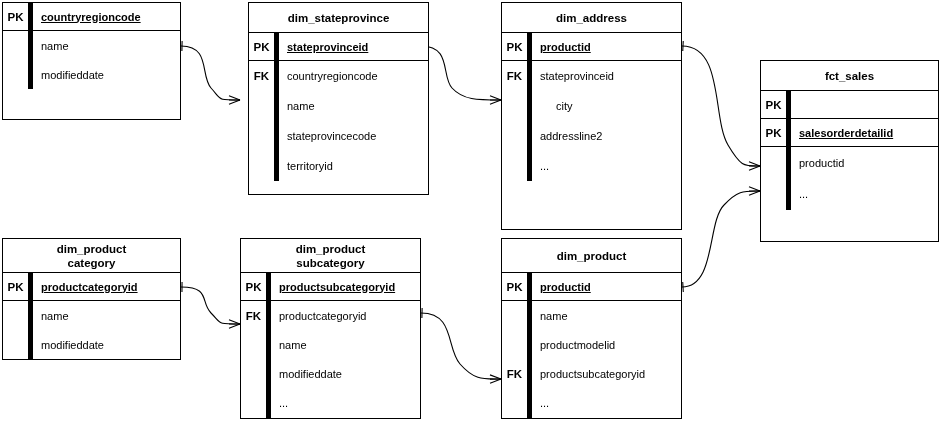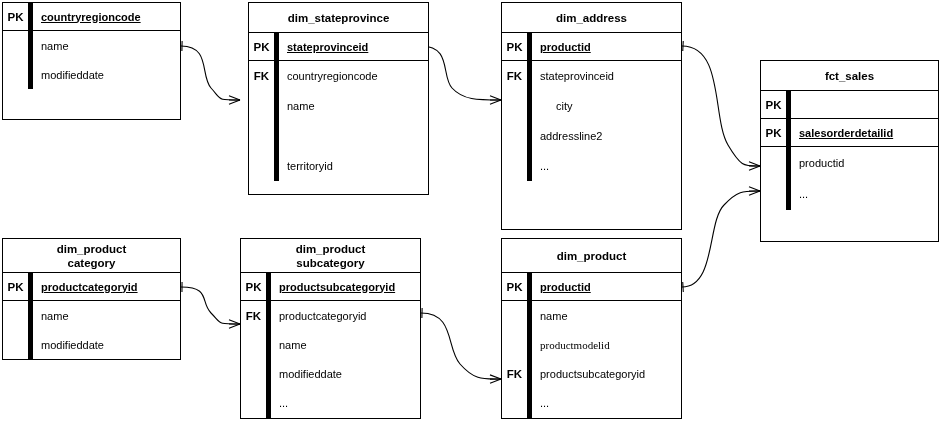--- a/index.html
+++ b/index.html
@@ -173,20 +173,21 @@
         <div class="attr-row" style="height: 30px;">
           <div class="key-cell">FK</div>
           <div class="name-cell">countryregioncode</div>
         </div>
         <div class="attr-row" style="height: 30px;">
           <div class="key-cell"></div>
           <div class="name-cell">name</div>
         </div>
         <div class="attr-row" style="height: 30px;">
           <div class="key-cell"></div>
+          <div class="name-cell">stateprovincecode</div>
         </div>
         <div class="attr-row" style="height: 30px;">
           <div class="key-cell"></div>
           <div class="name-cell">territoryid</div>
         </div>
       </div>
       <div class="entity" style="left: 501px; top: 2px; width: 181px; height: 228px;">
         <div class="entity-title" style="height: 30px;">
           <span>dim_address</span>
         </div>
@@ -280,21 +281,21 @@
           <span>dim_product</span>
         </div>
         <div class="attr-row sep" style="height: 28px;">
           <div class="key-cell">PK</div>
           <div class="name-cell pk">productid</div>
         </div>
         <div class="attr-row" style="height: 29.25px;">
           <div class="key-cell"></div>
           <div class="name-cell">name</div>
         </div>
-        <div class="attr-row" style="height: 29.25px; font-family: Liberation Serif, serif;">
+        <div class="attr-row" style="height: 29.25px;">
           <div class="key-cell"></div>
           <div class="name-cell">productmodelid</div>
         </div>
         <div class="attr-row" style="height: 29.25px;">
           <div class="key-cell">FK</div>
           <div class="name-cell">productsubcategoryid</div>
         </div>
         <div class="attr-row" style="height: 29.25px;">
           <div class="key-cell"></div>
           <div class="name-cell">...</div>

